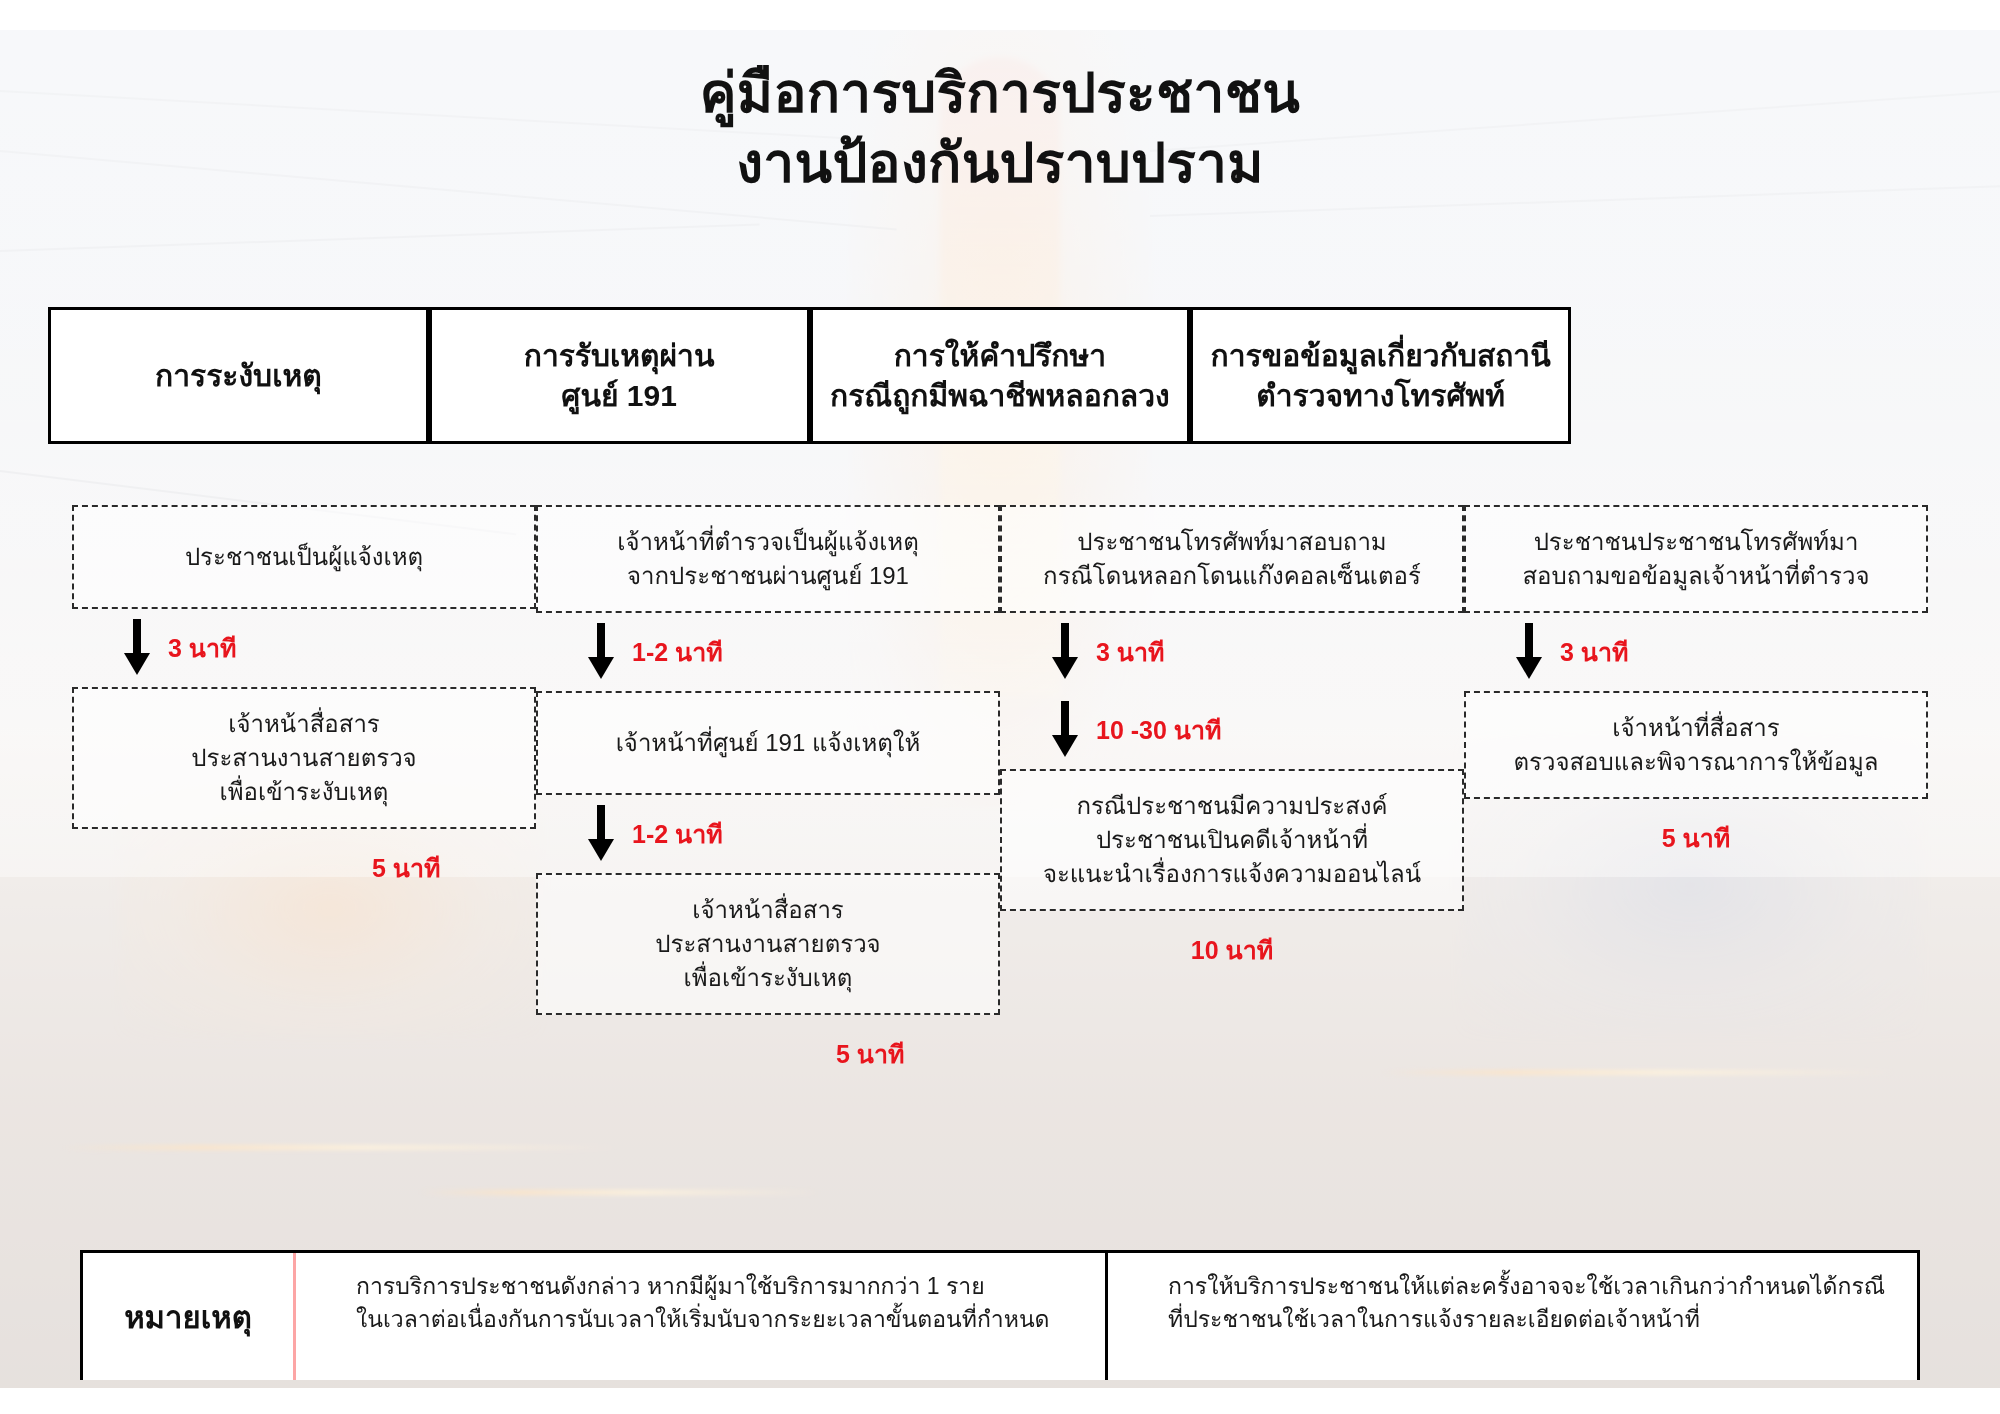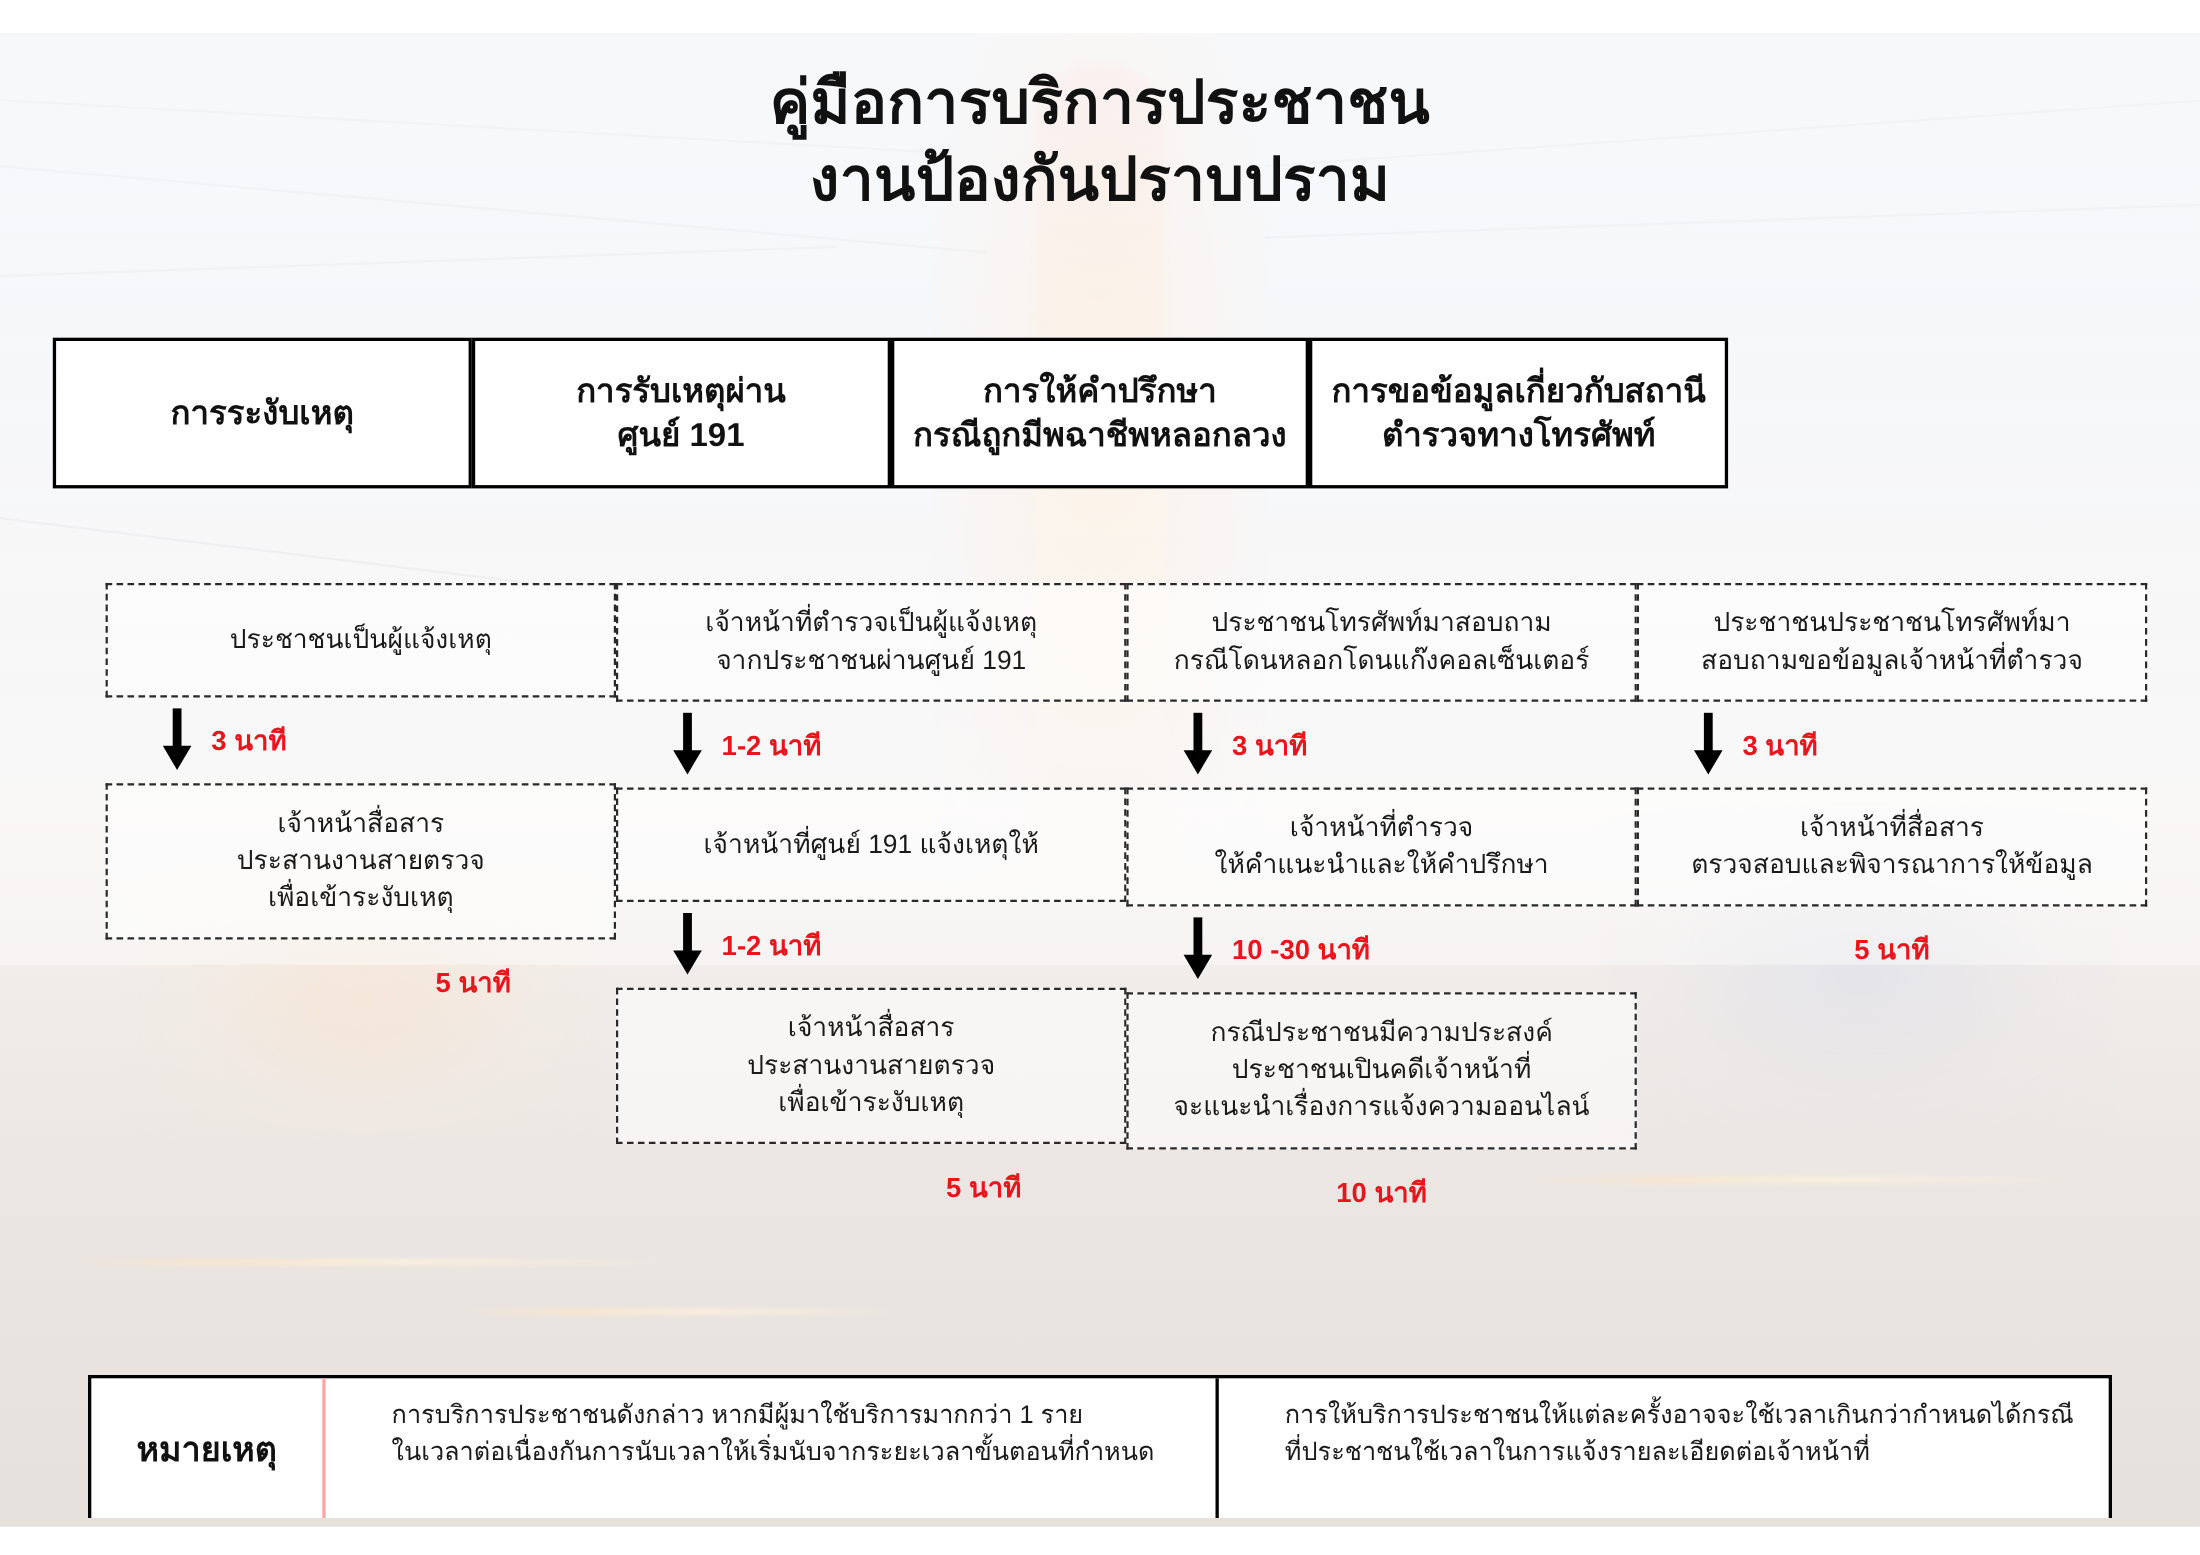--- a/index.html
+++ b/index.html
@@ -169,24 +169,24 @@
     font-size: 30px;
     font-weight: bold;
     color: #111111;
     line-height: 1.32;
   }
 
   
   .columns {
     position: absolute;
     left: 48px;
-    top: 530px;
+    top: 505px;
     width: 1904px;
     display: flex;
-    justify-content: flex-end;
+    justify-content: center;
   }
   .column {
     width: 464px;
     position: relative;
   }
 
   .step-box {
     box-sizing: border-box;
     width: 100%;
     border: 2px dashed #2a2a2a;
@@ -420,24 +420,20 @@
           <div class="line">ประชาชนโทรศัพท์มาสอบถาม</div>
           <div class="line">กรณีโดนหลอกโดนแก๊งคอลเซ็นเตอร์</div>
         </div>
         <div class="arrow-row">
           <div class="arrow">
             <div class="shaft"></div>
               <div class="head"></div>
           </div>
           <div class="duration">3 นาที</div>
         </div>
-        <div class="step-box h-2">
-          <div class="line">เจ้าหน้าที่ตำรวจ</div>
-          <div class="line">ให้คำแนะนำและให้คำปรึกษา</div>
-        </div>
         <div class="arrow-row">
           <div class="arrow">
             <div class="shaft"></div>
               <div class="head"></div>
           </div>
           <div class="duration">10 -30 นาที</div>
         </div>
         <div class="step-box h-3">
           <div class="line">กรณีประชาชนมีความประสงค์</div>
           <div class="line">ประชาชนเปินคดีเจ้าหน้าที่</div>

